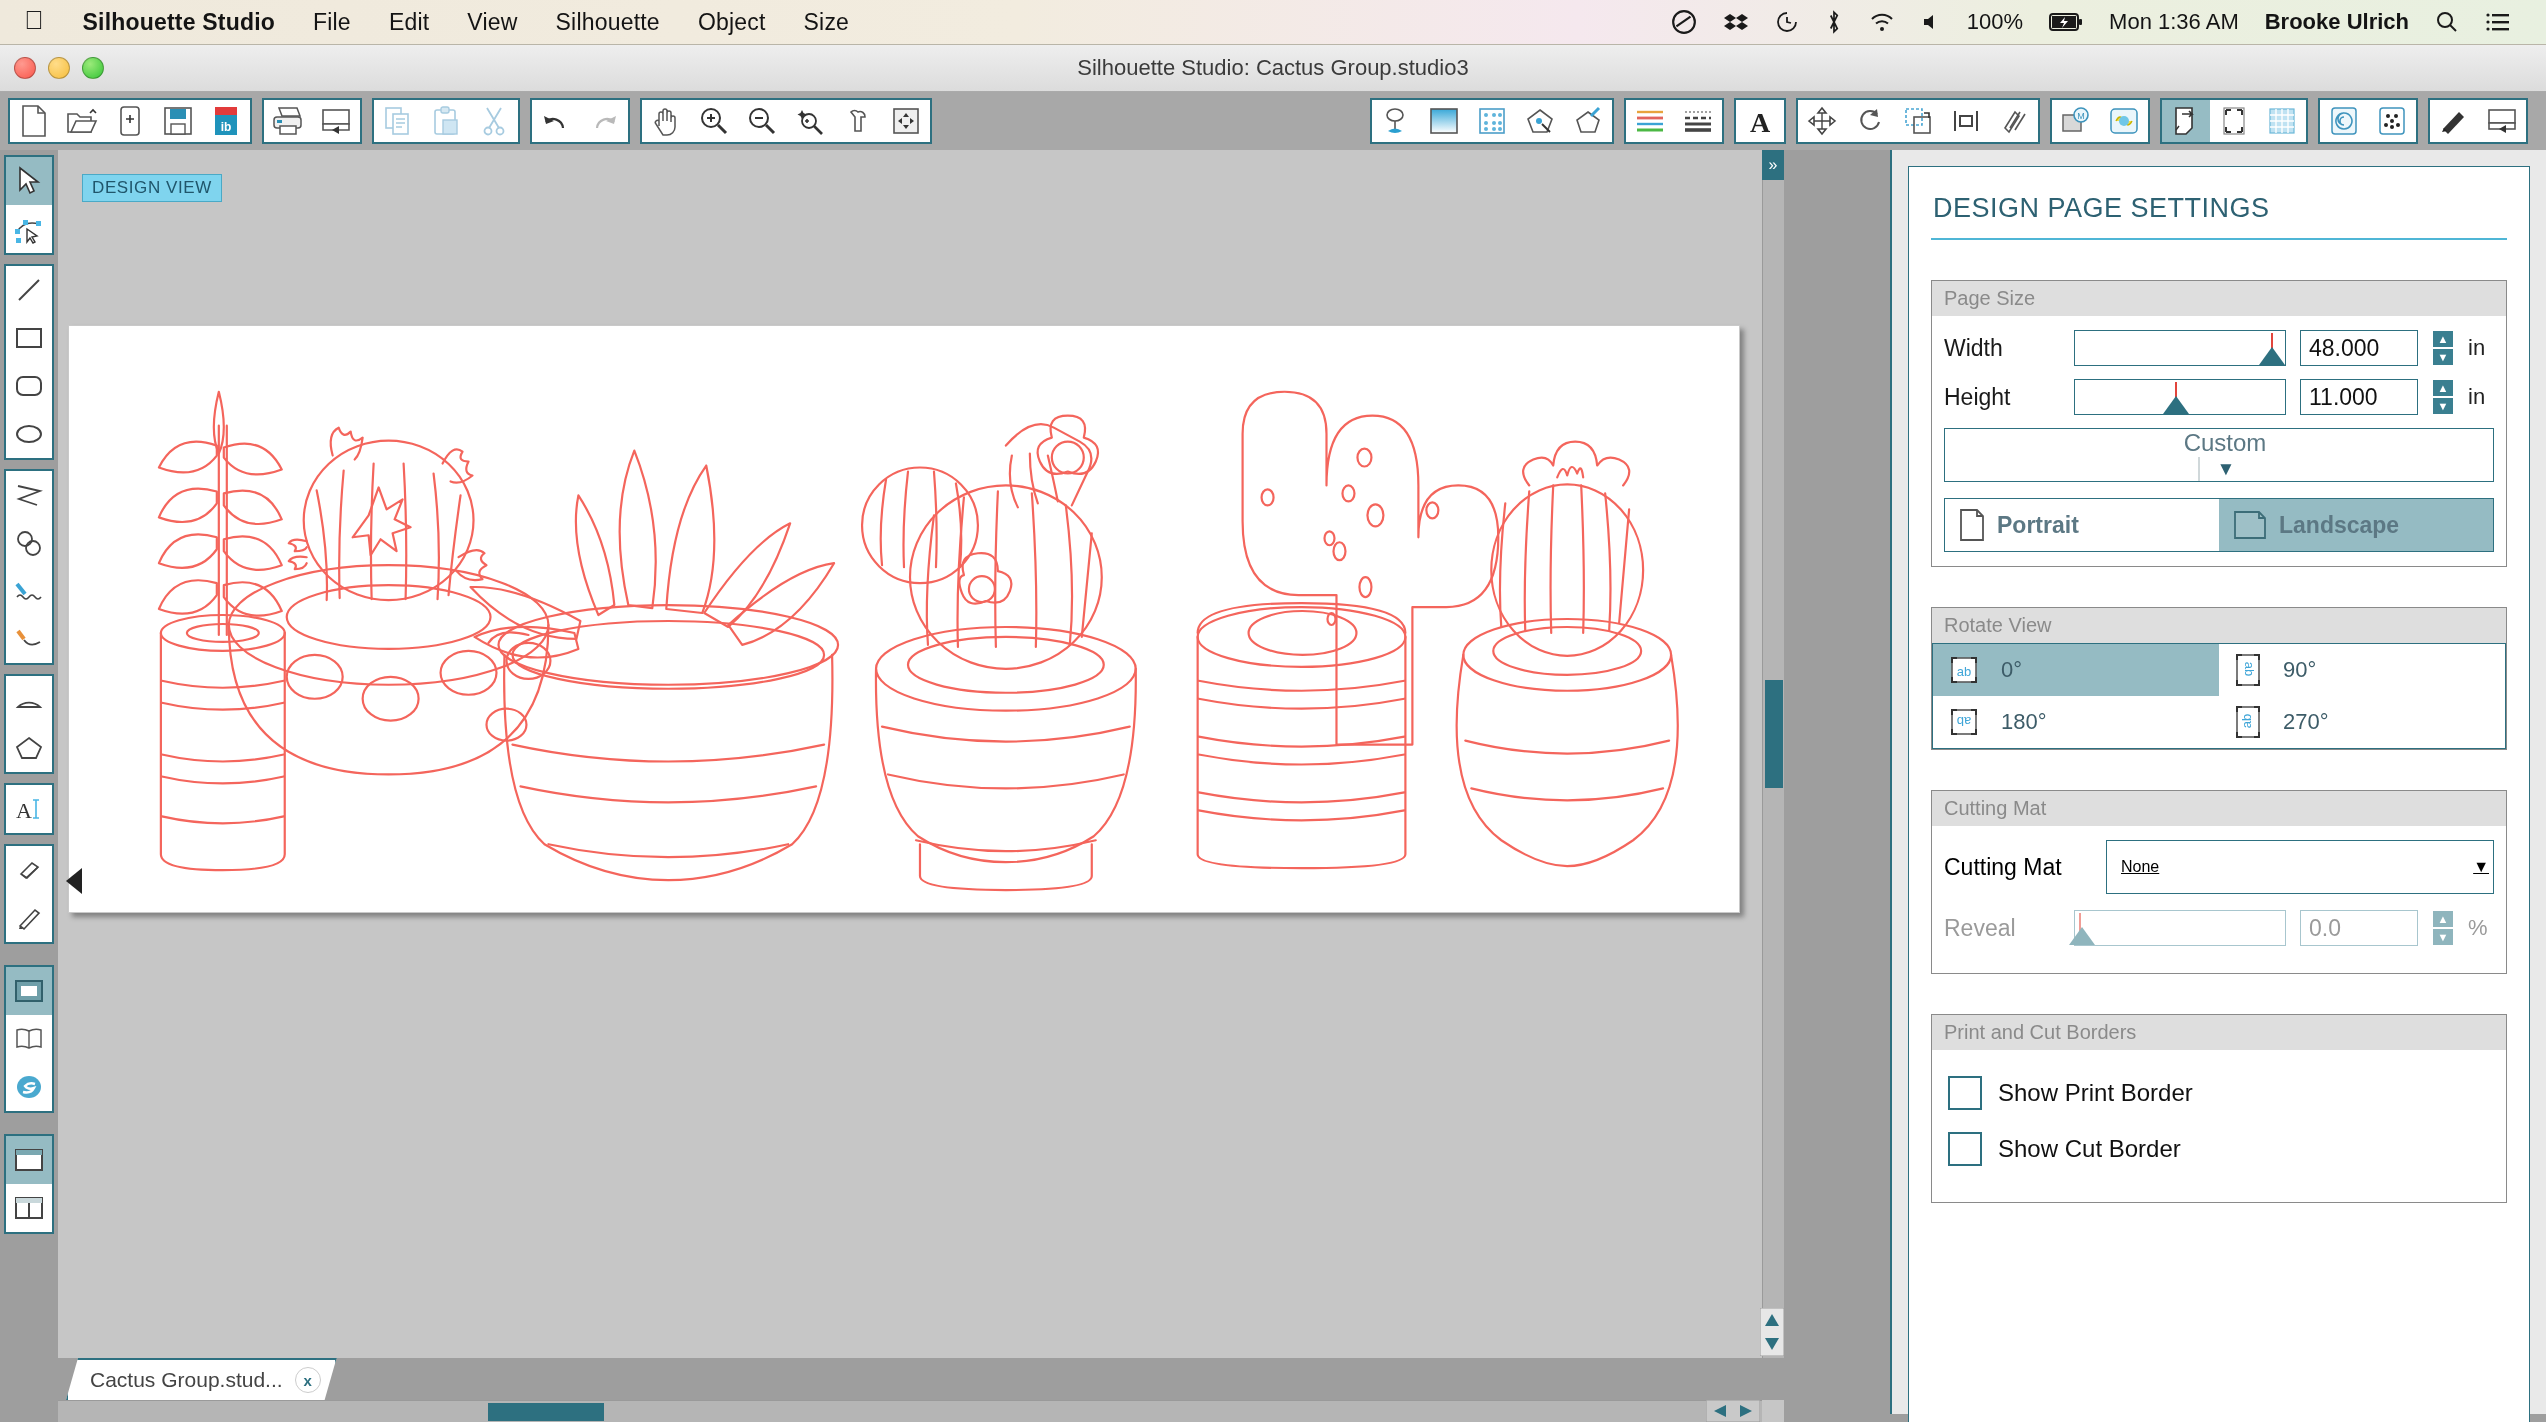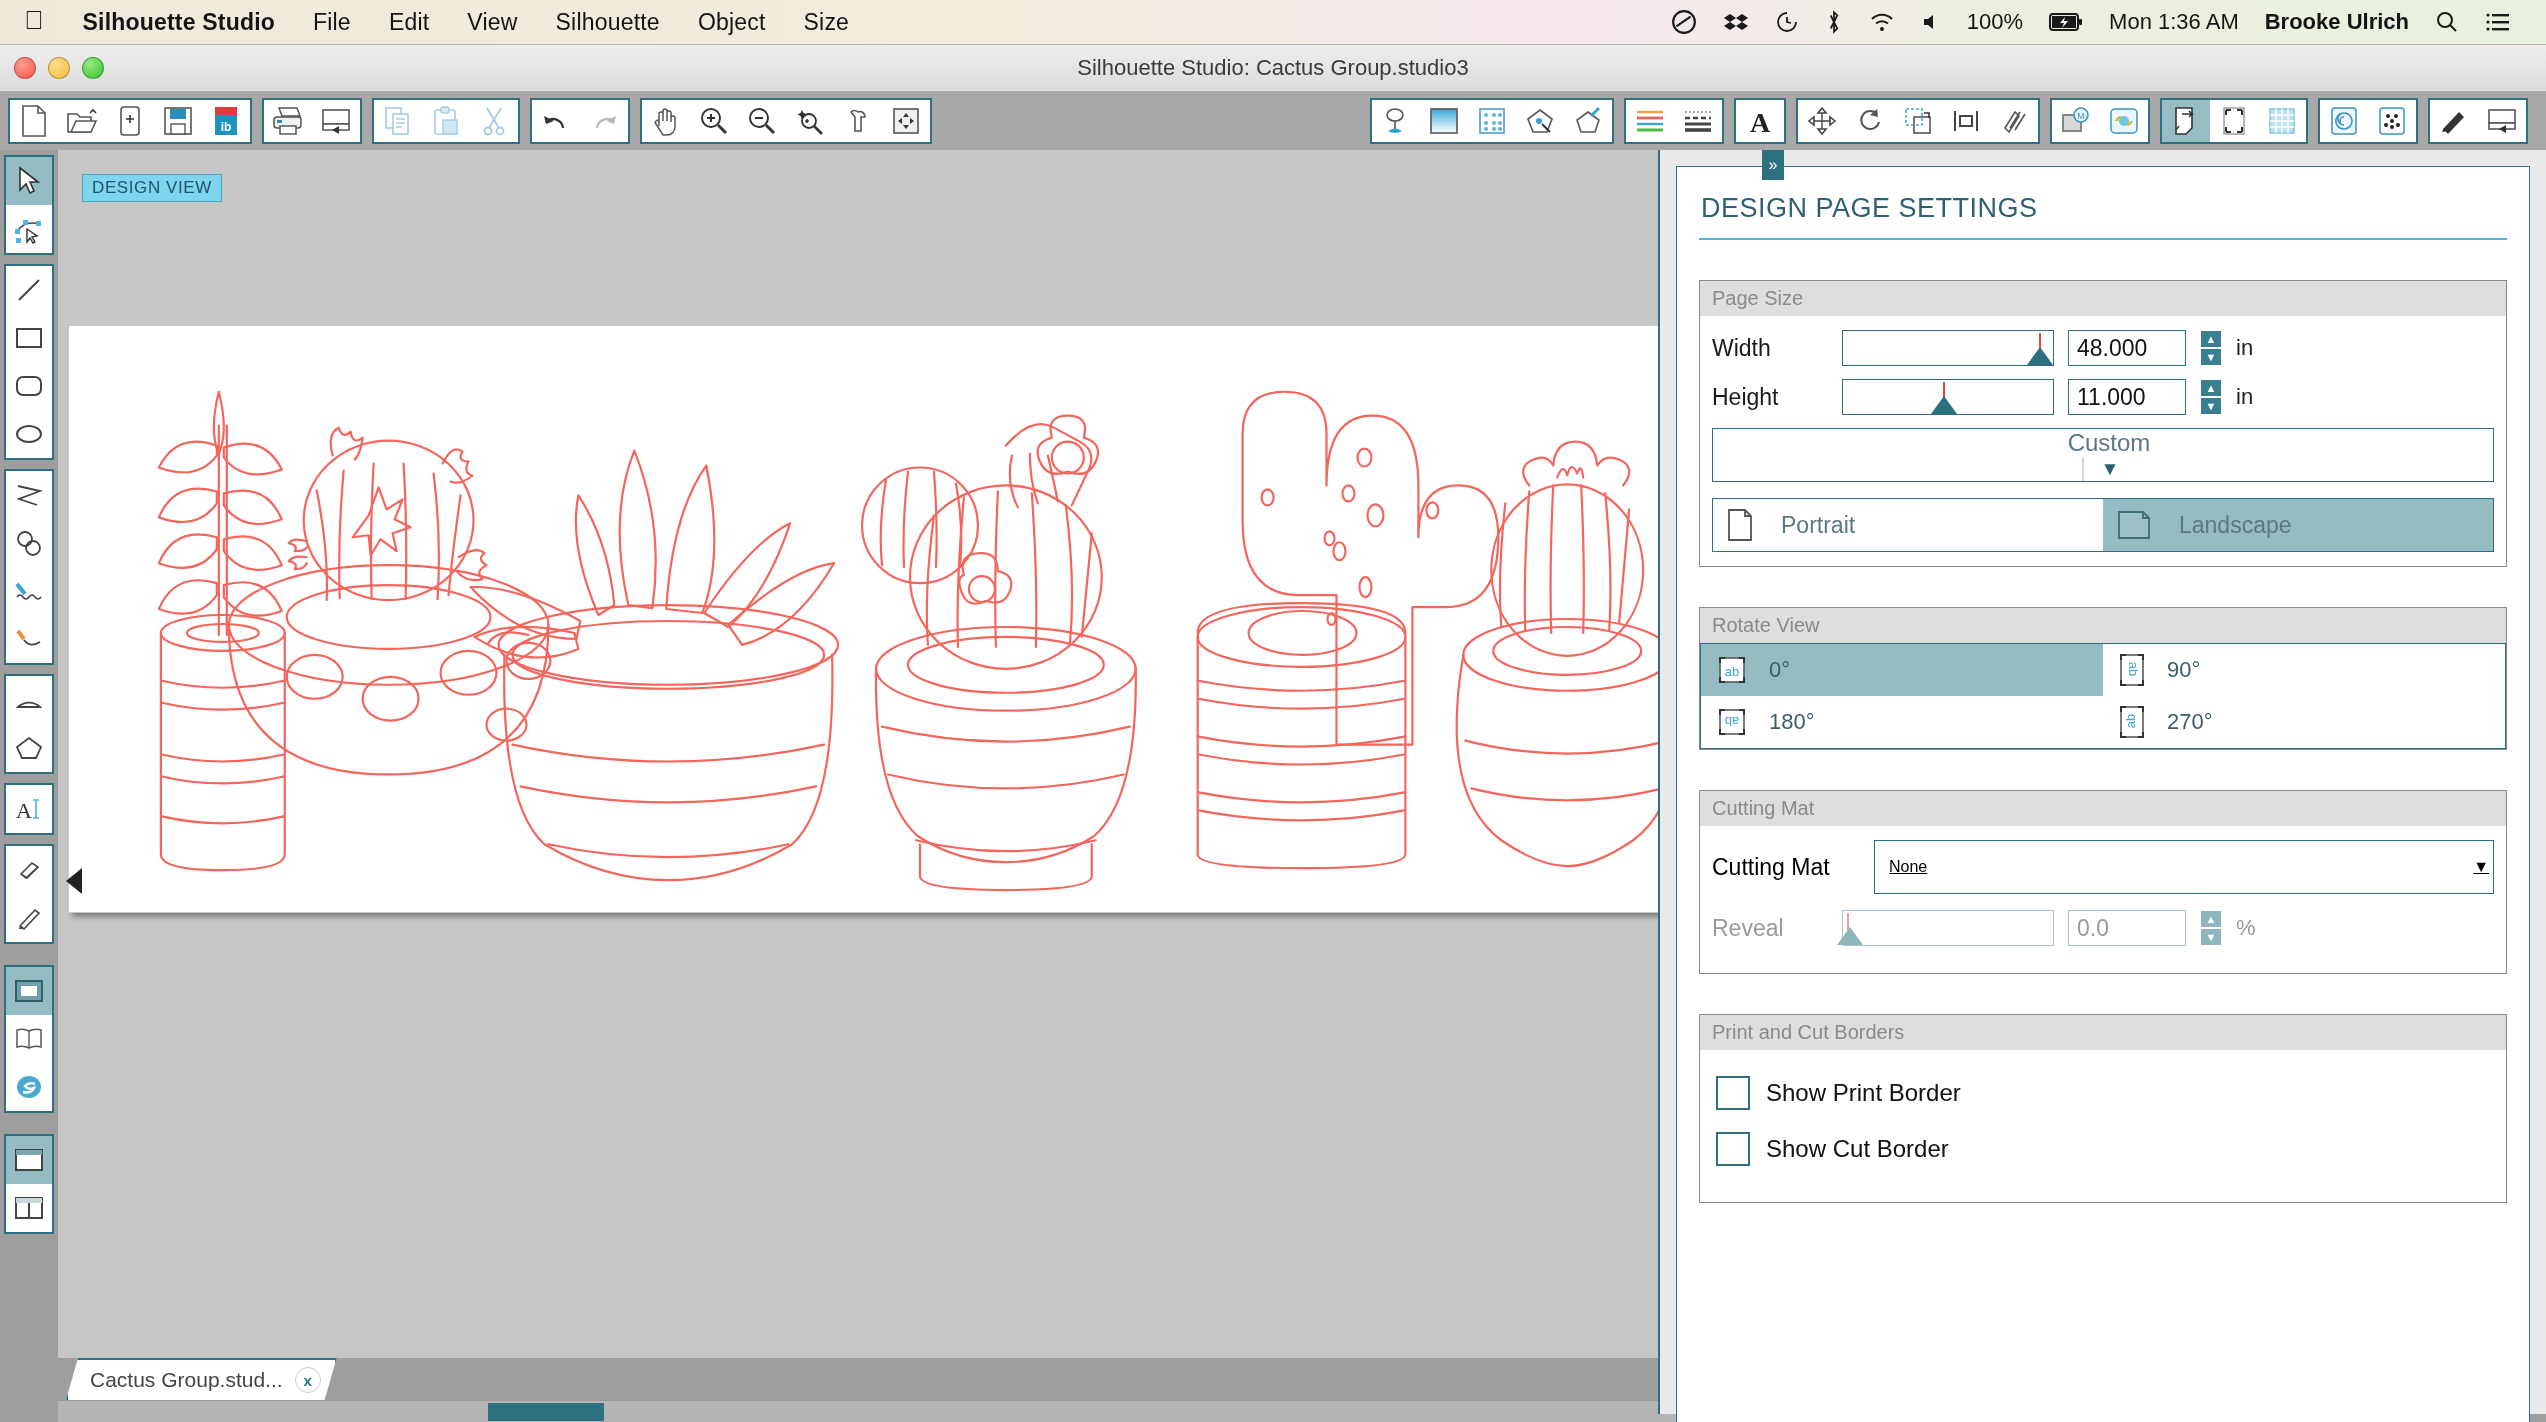--- a/index.html
+++ b/index.html
@@ -82,21 +82,21 @@
   #doctabbar { position:absolute; left:58px; right:762px; bottom:22px; height:42px; background:#9e9e9e; }
   #doctab { position:absolute; left:8px; bottom:0; height:42px; background:#fff;
      border:2px solid #2d7080; border-bottom:none; display:flex; align-items:center;
      padding:0 14px 0 22px; gap:12px;
      clip-path: polygon(12px 0, 100% 0, calc(100% - 12px) 100%, 0 100%); }
   #doctab .lbl { font-size:21px; color:#444; }
   #doctab .x { width:26px;height:26px;border:1px solid #ccc;border-radius:50%;
      display:flex;align-items:center;justify-content:center;font-size:15px;font-weight:bold;color:#2d7080;}
 
   
-  #rightpanel { position:absolute; right:0; top:0; width:888px; bottom:8px; background:#e9e9e9;
+  #rightpanel { position:absolute; right:0; top:0; width:656px; bottom:8px; background:#e9e9e9;
      border-left:2px solid #2d7080; padding:16px; }
   #panelcard { width:100%; height:1262px; background:#fff; border:1px solid #2d7080; padding:20px 22px; }
   #paneltitle { font-size:27px; color:#2d6172; letter-spacing:.5px; padding:6px 2px 14px 2px;
      border-bottom:2px solid #4fb6d6; font-weight:500; }
   .sect { margin-top:40px; border:1px solid #8a8a8a; }
   .sect-hd { background:#dedede; color:#8a8a8a; font-size:20px; padding:6px 12px; }
   .sect-body { padding:14px 12px; background:#fff; }
   .row { display:flex; align-items:center; gap:14px; margin-bottom:13px; }
   .row .lab { font-size:23px; color:#1a1a1a; width:116px; }
   .slider { position:relative; width:212px; height:36px; border:1px solid #2d7080; background:#fff; }
@@ -114,21 +114,21 @@
      color:#fff; font-size:11px; border:1px solid #fff; }
   .spin.dim div { background:#8fb5bd; }
   .unit { font-size:22px; color:#222; }
   .unit.dim { color:#9a9a9a; }
   .combo { width:100%; height:54px; border:1px solid #2d7080; background:#fff; display:flex;
      align-items:center; justify-content:space-between; padding:0 4px 0 16px; margin-top:4px;flex-direction:column; }
   .combo .cv { font-size:24px; color:#5c7884; }
   .combo .carrow { width:54px; display:flex; align-items:center; justify-content:center;
      border-left:2px solid #d0d8da; height:80%; color:#2d6172; font-size:19px; }
   .segbtns { display:flex; border:1px solid #2d7080; margin-top:16px; }
-  .seg { flex:1; height:52px; display:flex; align-items:center; gap:28px; padding-left:14px; }
+  .seg { flex:1; height:52px; display:flex; align-items:center; gap:12px; padding-left:14px;font-weight:bold; }
   .seg.active { background:#95bbc3; }
   .seg .sl { font-size:23px; color:#5c7884; }
   .rotgrid { display:flex; flex-wrap:wrap; border:1px solid #2d7080; }
   .rot { width:50%; height:52px; display:flex; align-items:center; gap:20px; padding-left:14px; }
   .rot.active { background:#95bbc3; }
   .rot .rl { font-size:22px; color:#3d5c68; }
   .chk { display:flex; align-items:center; gap:16px; margin:12px 0 22px 4px; }
   .chkbox { width:34px; height:34px; border:2px solid #2d7080; background:#fff; }
   .chk .cl { font-size:24px; color:#111; }
   .mat-row { display:flex; align-items:center; gap:12px; }

